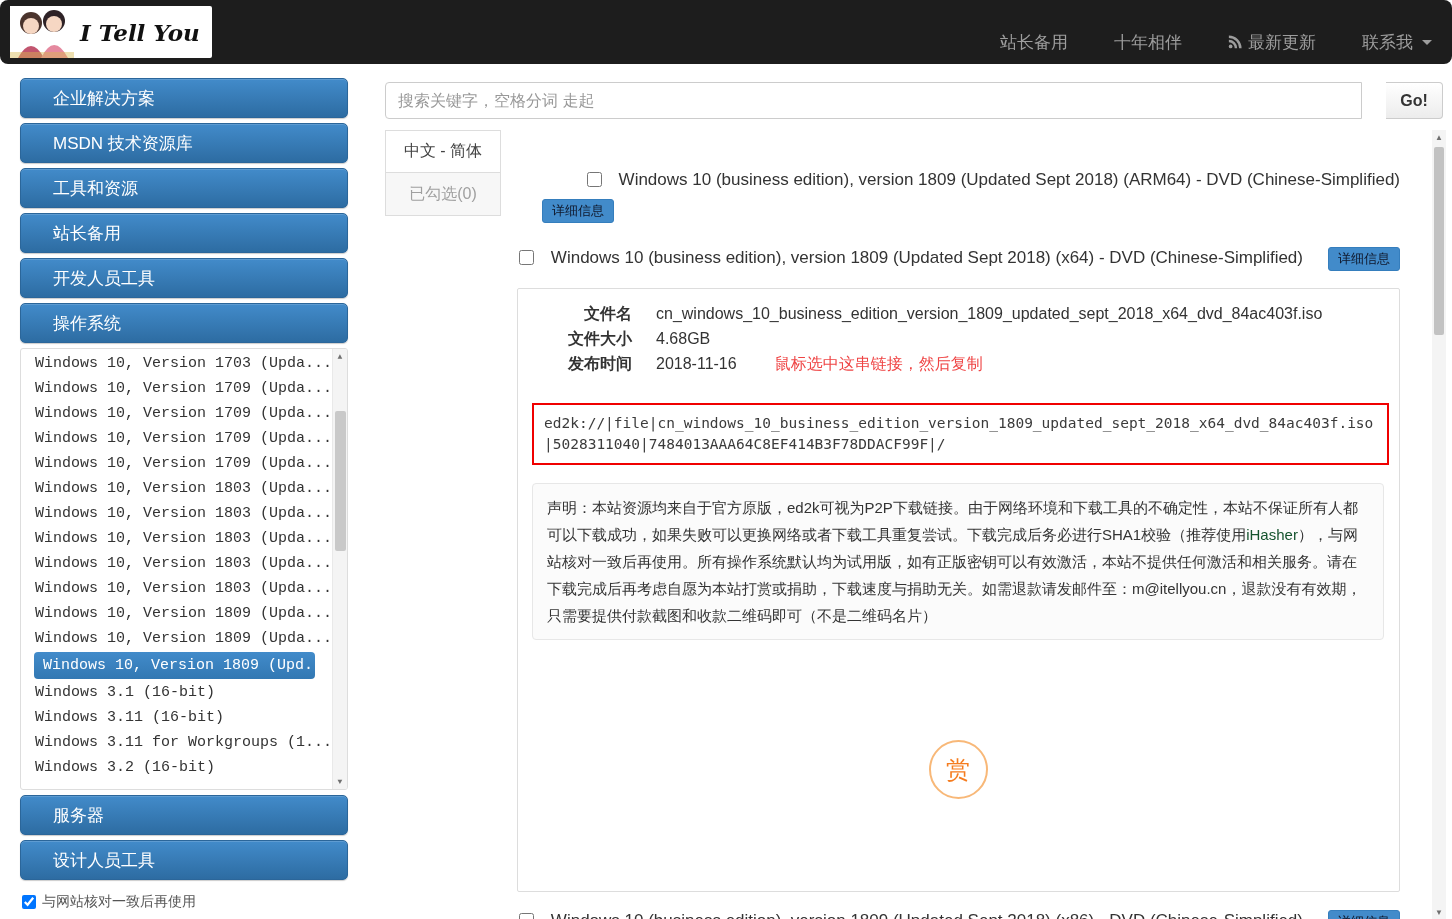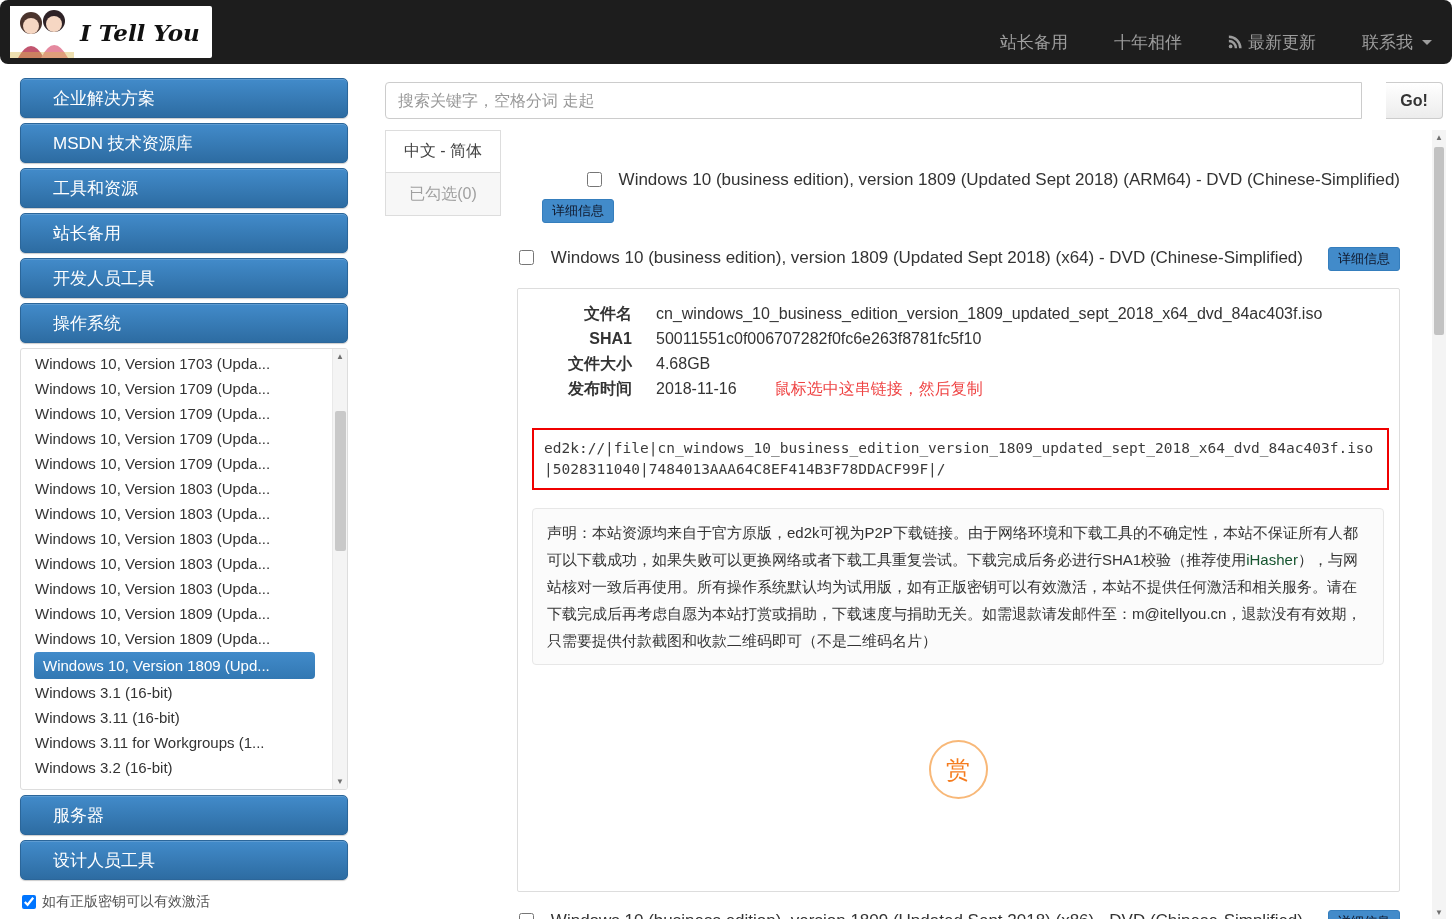--- a/index.html
+++ b/index.html
@@ -14,21 +14,21 @@
   .nav-links { position:absolute; right:20px; top:10px; height:64px; display:flex; align-items:center; gap:46px; }
   .nav-link { color:#9d9d9d; font-size:17px; text-decoration:none; cursor:pointer; display:flex; align-items:center; gap:6px; white-space:nowrap; }
   .caret { display:inline-block; width:0; height:0; border-left:5px solid transparent; border-right:5px solid transparent; border-top:5px solid #9d9d9d; margin-left:3px; }
 
   
   .sidebar { position:absolute; left:20px; top:78px; width:328px; }
   .side-btn { height:40px; margin-bottom:5px; border-radius:5px; border:1px solid #2b669a;
       background:linear-gradient(to bottom,#428bca 0%,#2d6ca2 100%);
       color:#fff; font-size:17px; display:flex; align-items:center; padding-left:32px; cursor:pointer;
       box-shadow:inset 0 1px 0 rgba(255,255,255,.15), 0 1px 1px rgba(0,0,0,.2); }
-  .os-panel { position:relative; height:442px; border:1px solid #ddd; border-radius:3px; background:#fff; overflow:hidden; margin-bottom:5px; }
+  .os-panel { position:relative; height:442px; border:1px solid #ddd; border-radius:3px; background:#fff; overflow:hidden; margin-bottom:5px;font-family:Liberation Mono, monospace; }
   .os-list { position:absolute; left:0; top:2px; right:16px; }
   .os-item { height:25px; line-height:25px; padding-left:14px; font-size:15px; color:#333; white-space:nowrap; overflow:hidden; cursor:pointer; }
   .os-item.active { background:linear-gradient(to bottom,#428bca 0%,#3278b3 100%); color:#fff; border-radius:4px; margin:1px 16px 1px 13px; padding-left:9px; height:27px; line-height:27px; }
   .vscroll { position:absolute; right:0; top:0; bottom:0; width:15px; background:#f4f4f4; border-left:1px solid #e9e9e9; }
   .vscroll .arrow { height:15px; display:flex; align-items:center; justify-content:center; font-size:8px; color:#707070; cursor:pointer; }
   .vscroll .arrow.down { position:absolute; bottom:0; left:0; right:0; }
   .vscroll .thumb { position:absolute; left:2px; width:11px; background:#c9c9c9; border-radius:2px; cursor:pointer; }
   .os-thumb { top:62px; height:140px; }
   .filter-row { margin-top:13px; display:flex; align-items:center; gap:6px; color:#555; font-size:14px; padding-left:2px; }
   .filter-row input { width:14px; height:14px; cursor:pointer; }
@@ -145,21 +145,21 @@
       <div class="thumb os-thumb"></div>
       <div class="arrow down">▼</div>
     </div>
   </div>
 
   <div class="side-btn">服务器</div>
   <div class="side-btn">设计人员工具</div>
 
   <label class="filter-row">
     <input type="checkbox" checked="true" style="">
-    <span>如有正版密钥可以有效激活</span>
+    <span>与网站核对一致后再使用</span>
   </label>
 </aside>
 
 <div class="search-row">
   <input class="search-input" type="text" placeholder="搜索关键字，空格分词 走起" style="">
   <button class="go-btn">Go!</button>
 </div>
 
 <div class="tabs">
   <div class="tab active">中文 - 简体</div>
@@ -182,23 +182,20 @@
       <span class="result-title">Windows 10 (business edition), version 1809 (Updated Sept 2018) (x64) - DVD (Chinese-Simplified)</span>
       <button class="btn-detail inline-btn">详细信息</button>
     </div>
   </div>
 
   <div class="details-panel">
     <div class="field-row">
       <span class="field-label">文件名</span><span class="field-value">cn_windows_10_business_edition_version_1809_updated_sept_2018_x64_dvd_84ac403f.iso</span>
     </div>
     <div class="field-row">
-      <span class="field-label">SHA1</span><span class="field-value">50011551c0f006707282f0fc6e263f8781fc5f10</span>
-    </div>
-    <div class="field-row">
       <span class="field-label">文件大小</span><span class="field-value">4.68GB</span>
     </div>
     <div class="field-row">
       <span class="field-label">发布时间</span><span class="field-value">2018-11-16</span><span class="copy-hint">鼠标选中这串链接，然后复制</span>
     </div>
 
     <div class="ed2k-box">
       <span>ed2k://|file|cn_windows_10_business_edition_version_1809_updated_sept_2018_x64_dvd_84ac403f.iso|5028311040|7484013AAA64C8EF414B3F78DDACF99F|/</span>
     </div>
 

